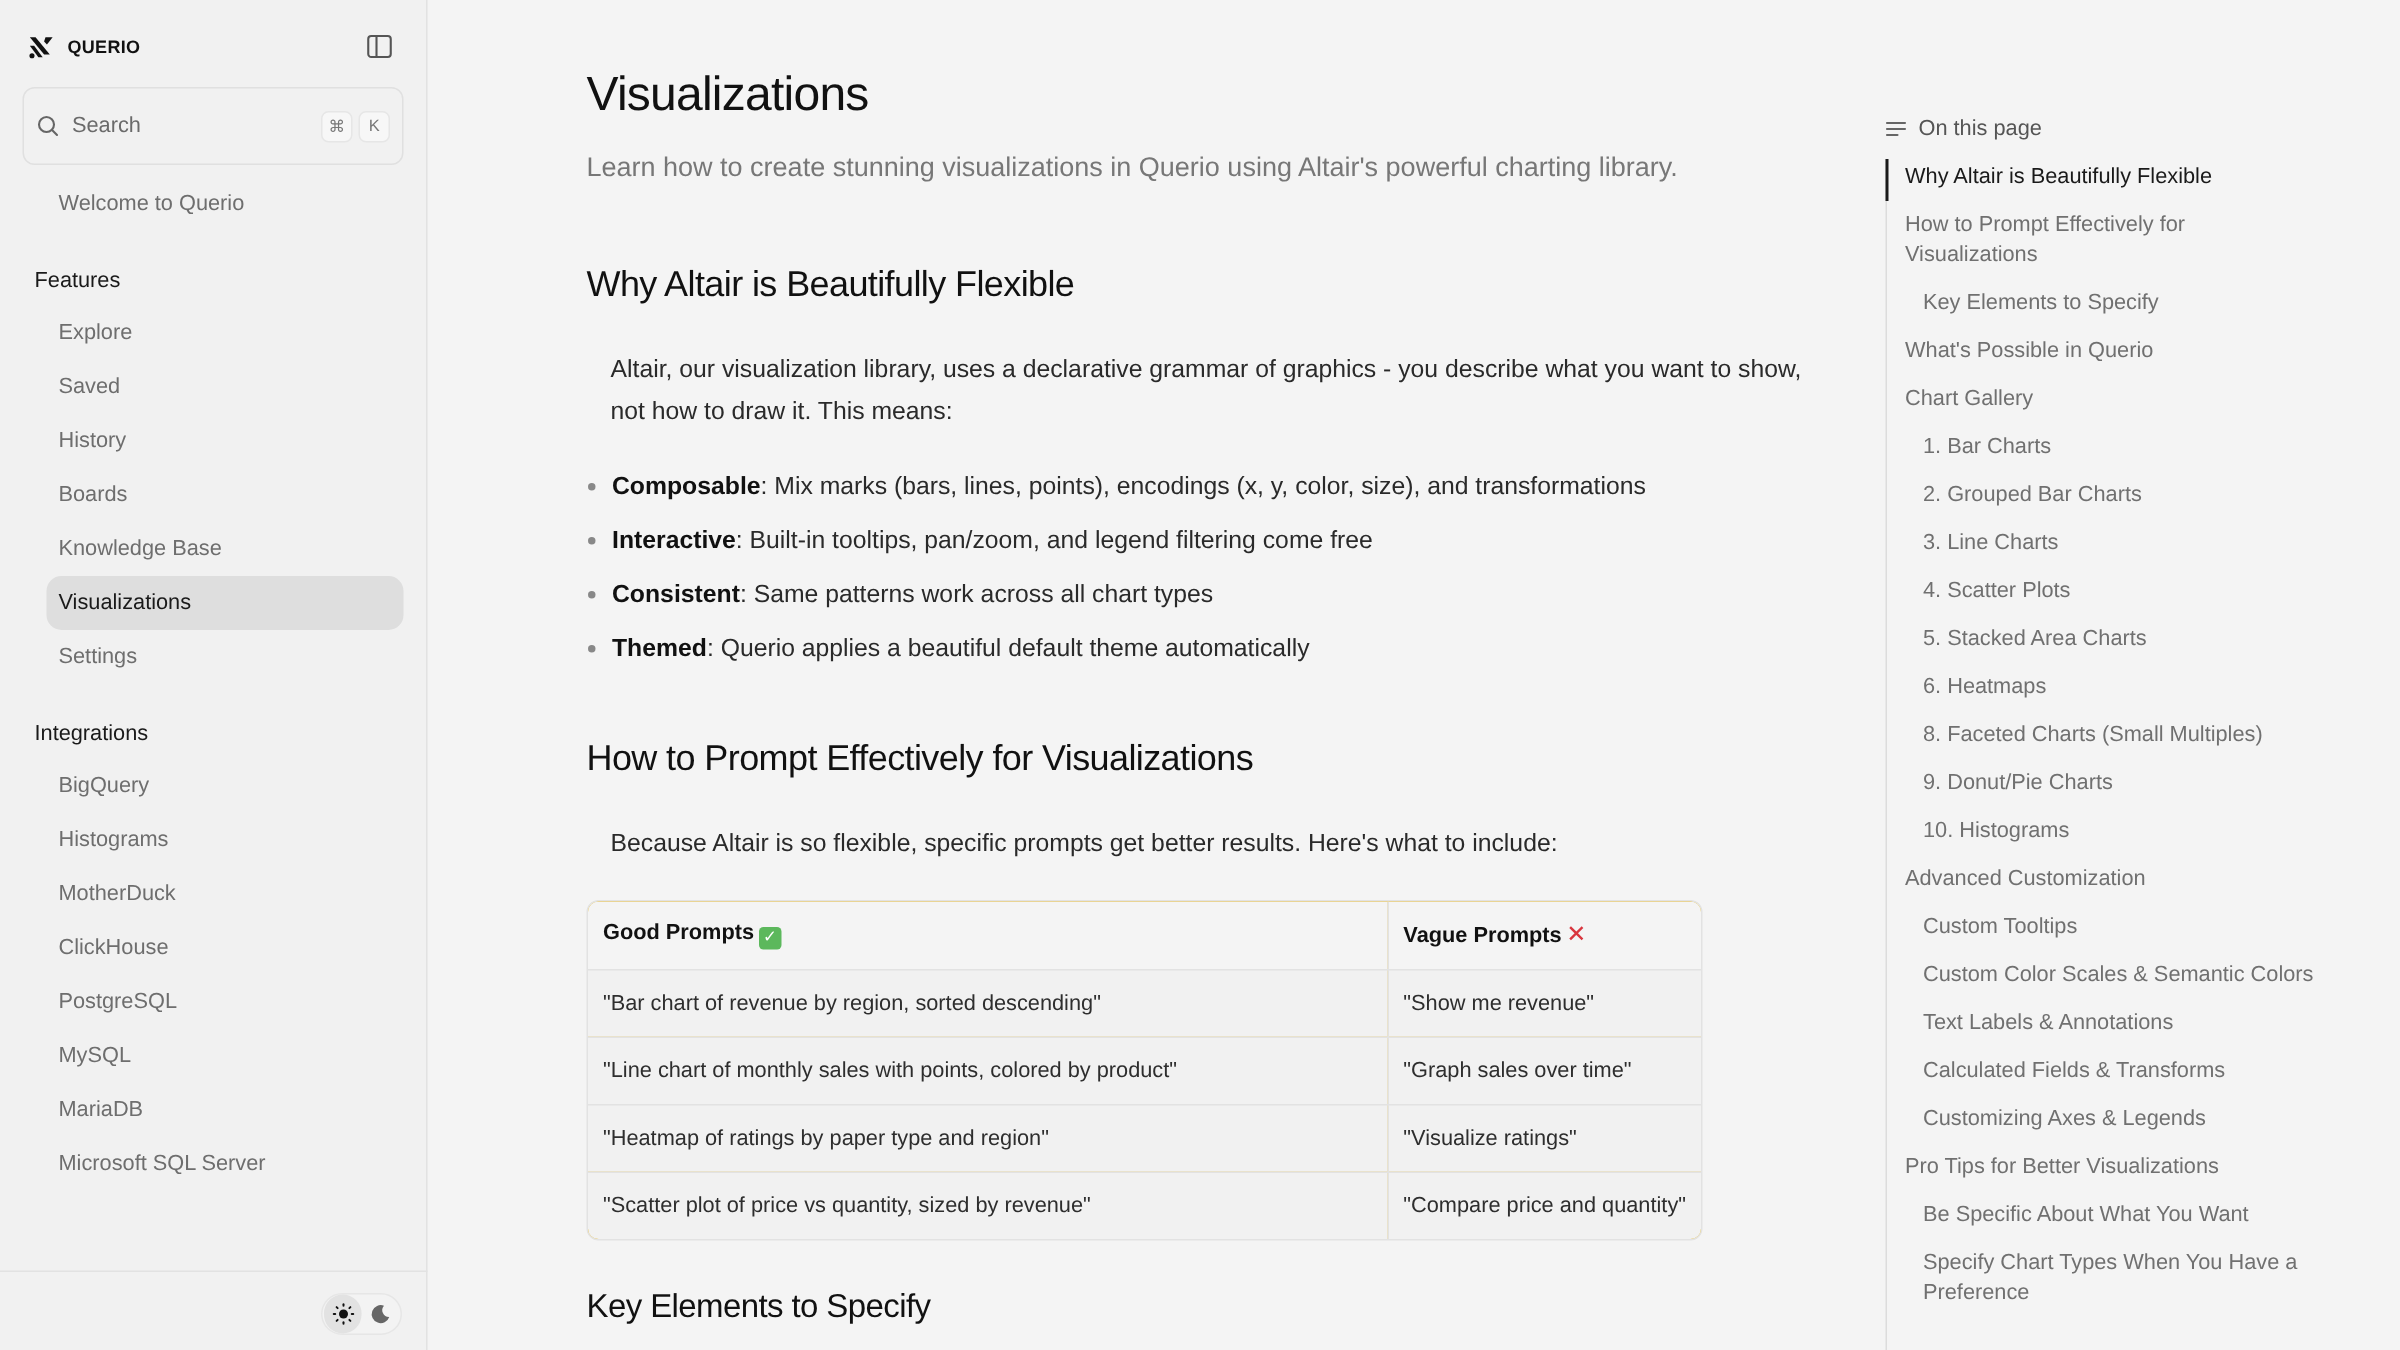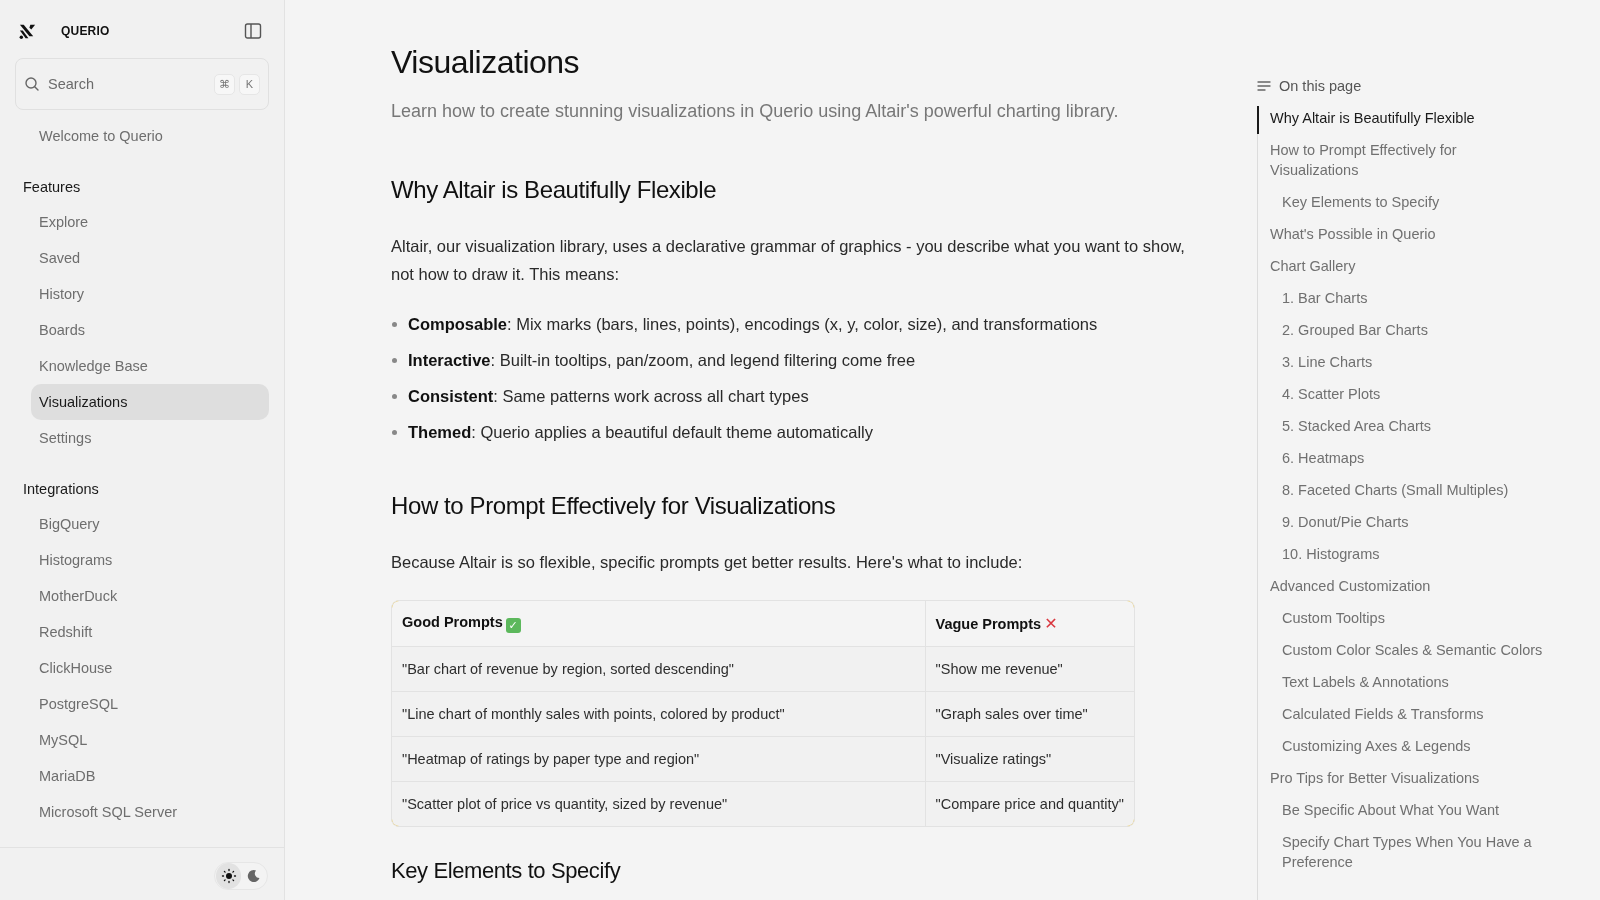--- a/index.html
+++ b/index.html
@@ -11,21 +11,21 @@
     position: relative;
   }
   
   .sidebar {
     position: absolute; left: 0; top: 0; width: 285px; height: 900px;
     background: #f1f1f1;
     border-right: 1px solid #e2e2e2;
   }
   .brand {
     position: absolute; left: 18px; top: 20px; height: 22px;
-    display: flex; align-items: center; gap: 24px;
+    display: flex; align-items: center; gap: 8px;
   }
   .brand-logo { width: 19px; height: 19px; }
   .brand-name { font-size: 12px; font-weight: 700; letter-spacing: 0.2px; color: #111; }
   .sidebar-toggle {
     position: absolute; left: 244px; top: 22px; width: 18px; height: 18px;
     cursor: pointer;
   }
   .search {
     position: absolute; left: 15px; top: 58px; width: 254px; height: 52px;
     border: 1px solid #e0e0e0; border-radius: 8px; background: #f1f1f1;
@@ -72,21 +72,21 @@
   }
   .subtitle {
     position: absolute; top: 101px; left: 0; font-size: 18px; color: #777;
     white-space: nowrap;
   }
   h2 {
     position: absolute; left: 0; font-size: 24px; font-weight: 500;
     letter-spacing: -0.4px; color: #111; white-space: nowrap;
   }
   .para {
-    position: absolute; left: 0; width: 800px; font-size: 16.5px;
+    position: absolute; left: 16px; width: 800px; font-size: 16.5px;
     line-height: 28px; color: #2a2a2a;
   }
   ul.bullets { position: absolute; left: 0; top: 306px; list-style: none; text-align: right; }
   ul.bullets li {
     height: 36px; display: flex; align-items: center; font-size: 16.5px;
     color: #2a2a2a; white-space: nowrap;
   }
   ul.bullets li .dot {
     width: 5px; height: 5px; border-radius: 50%; background: #888;
     margin: 0 11px 0 1px;
@@ -167,21 +167,20 @@
     <div class="nav-item">History</div>
     <div class="nav-item">Boards</div>
     <div class="nav-item">Knowledge Base</div>
     <div class="nav-item active">Visualizations</div>
     <div class="nav-item">Settings</div>
     <div class="nav-gap"></div>
     <div class="nav-group-title">Integrations</div>
     <div class="nav-item">BigQuery</div>
     <div class="nav-item">Histograms</div>
     <div class="nav-item">MotherDuck</div>
-    <div class="nav-item">Redshift</div>
     <div class="nav-item">ClickHouse</div>
     <div class="nav-item">PostgreSQL</div>
     <div class="nav-item">MySQL</div>
     <div class="nav-item">MariaDB</div>
     <div class="nav-item">Microsoft SQL Server</div>
   </nav>
 
   <div class="sidebar-footer">
     <div class="theme-toggle">
       <div class="theme-btn active">

